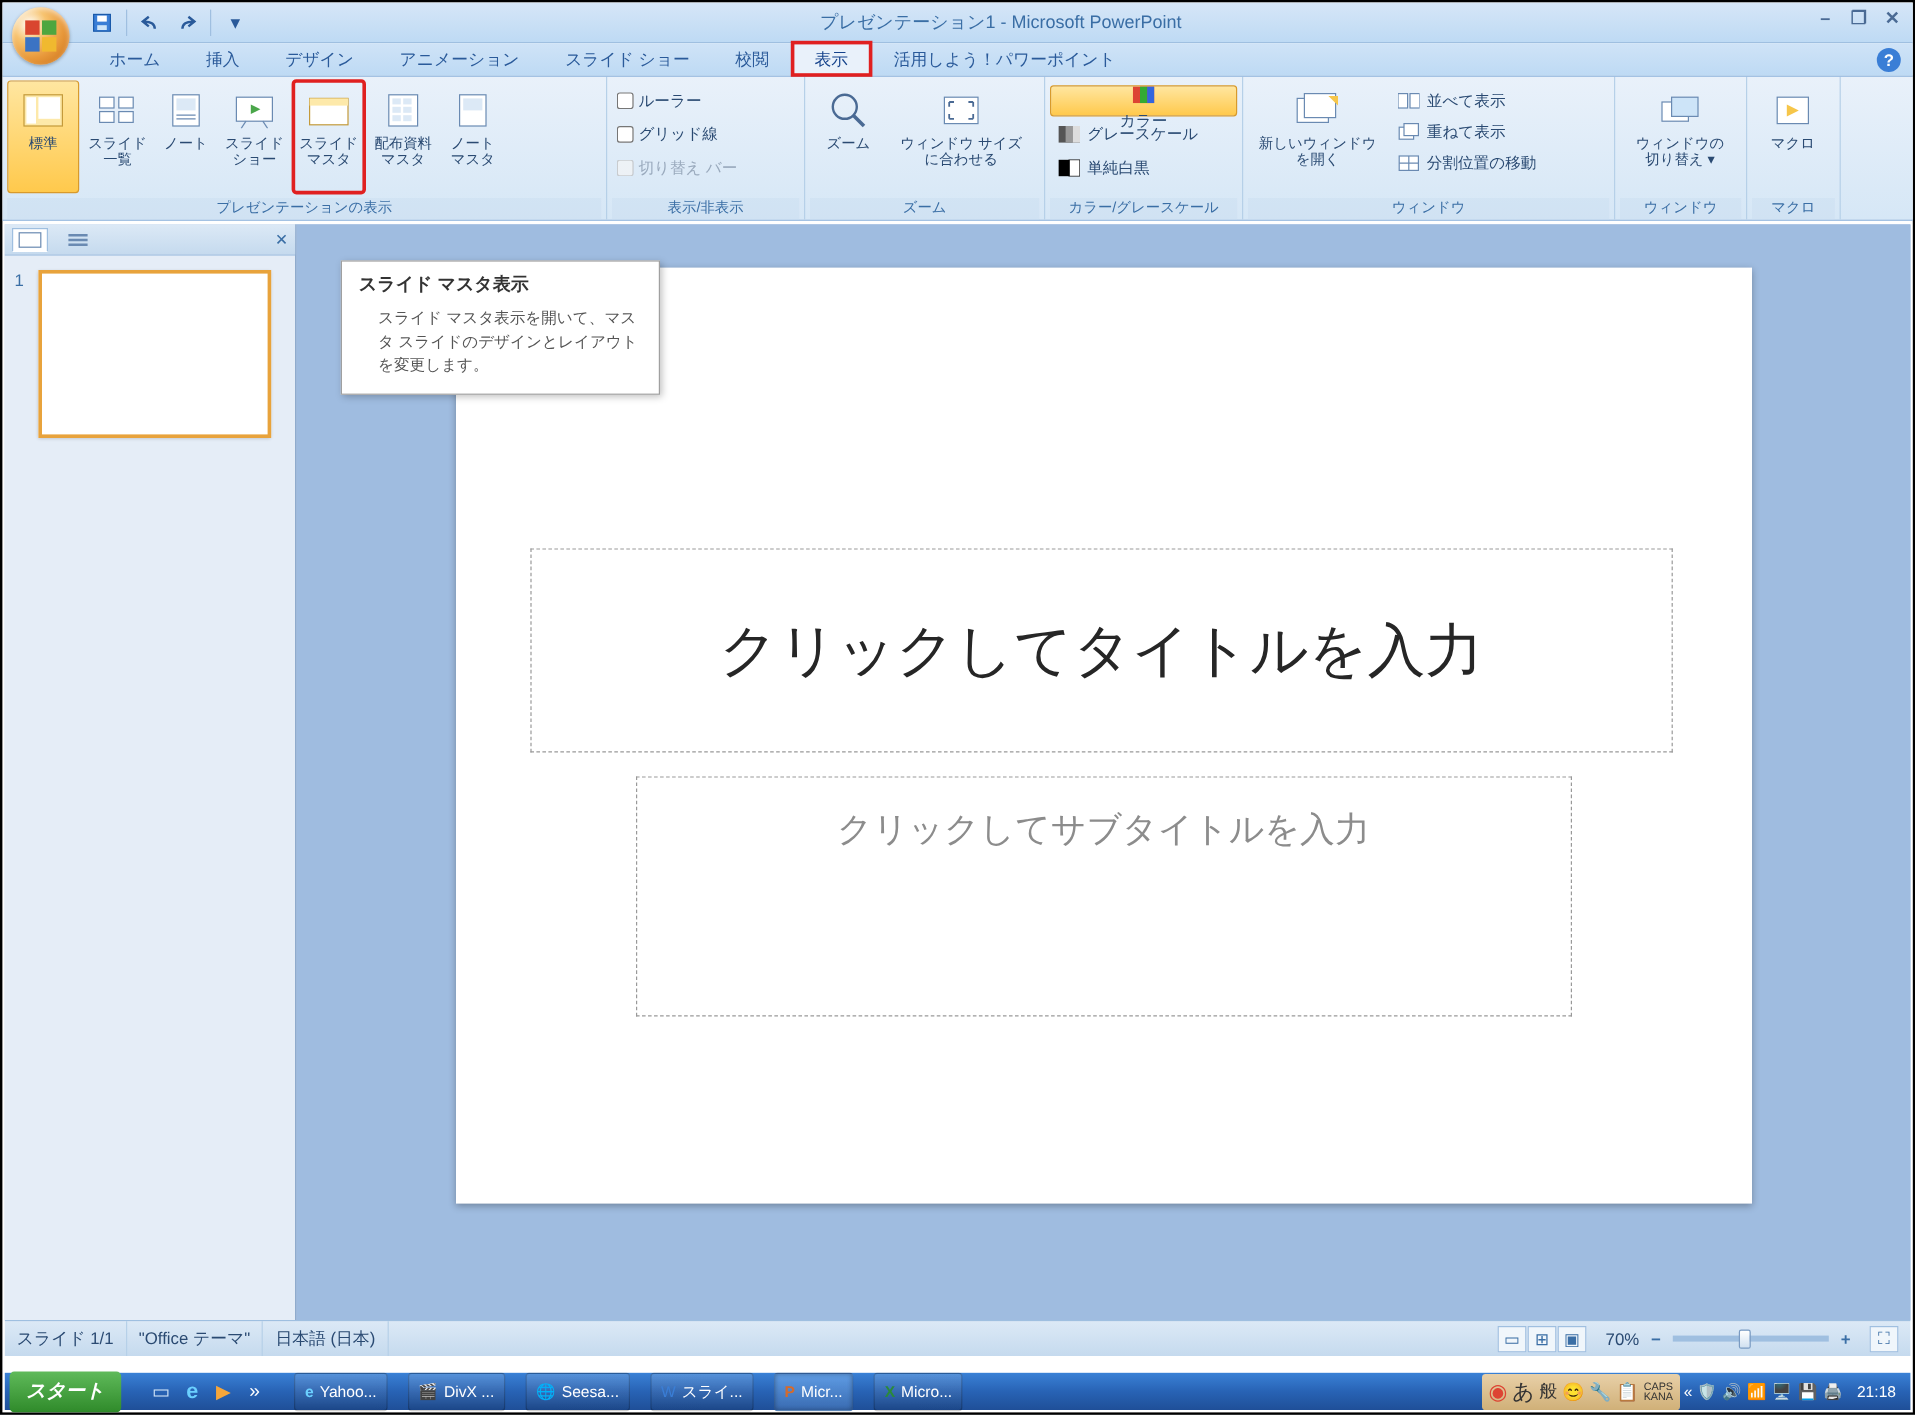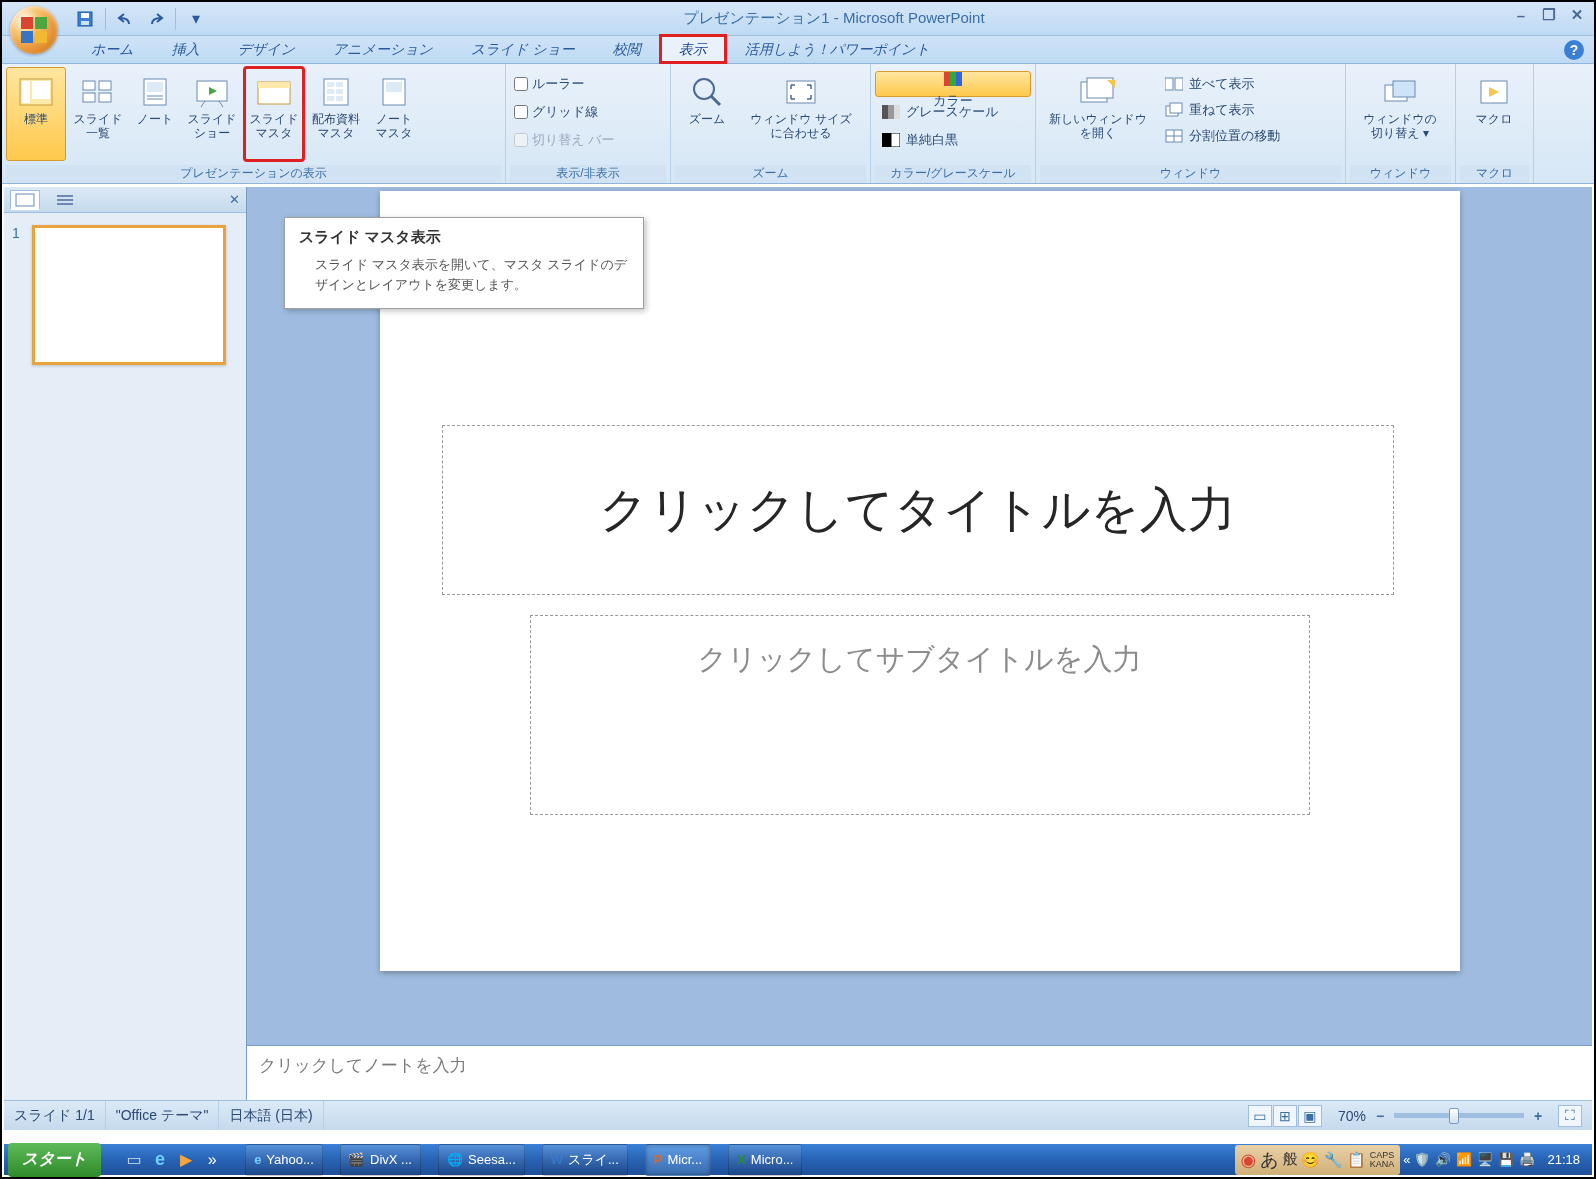--- a/index.html
+++ b/index.html
@@ -13,21 +13,21 @@
 .orb-inner span:nth-child(3){background:#3b73c4;} .orb-inner span:nth-child(4){background:#f0b92f;}
 .qat { display: flex; align-items: center; margin-left: 70px; gap: 3px; }
 .qat-btn { width: 26px; height: 26px; display: flex; align-items: center; justify-content: center; color: #2a5a9a; cursor: pointer; border-radius: 3px; }
 .qat-sep { width: 1px; height: 22px; background: #9fbfe0; margin: 0 4px; }
 .title-text { position: absolute; left: 50%; transform: translateX(-50%); color: #3a6ea5; font-size: 15px; margin-left: 36px; }
 .win-controls { position: absolute; right: 6px; top: 4px; display: flex; gap: 6px; }
 .win-ctrl { width: 22px; height: 18px; color: #4a6a94; font-weight: bold; display: flex; align-items: center; justify-content: center; cursor: pointer; font-size: 15px; }
 
 
 .tabstrip { height: 28px; background: linear-gradient(#cfe3f7, #bedaf4); display: flex; align-items: flex-end; padding-left: 70px; border-bottom: 1px solid #8eb4dc; position: relative; }
-.tab { padding: 5px 18px 4px; font-size: 14px; color: #2a5a9a; cursor: pointer; border: 1px solid transparent; border-bottom: none; position: relative; font-style: italic; }
+.tab { padding: 5px 18px 4px; font-size: 14px; color: #2a5a9a; cursor: pointer; border: 1px solid transparent; border-bottom: none; position: relative; }
 .tab.active { background: #e9f1fa; border-color: #8eb4dc; color: #15428b; }
 .tab.highlighted { outline: 3px solid #e02020; outline-offset: -2px; }
 .help-icon { position: absolute; right: 10px; top: 4px; width: 20px; height: 20px; border-radius: 50%; background: #3a7ed6; color: #fff; display: flex; align-items: center; justify-content: center; font-size: 14px; font-weight: bold; cursor: pointer; }
 
 
 .ribbon { height: 120px; background: linear-gradient(#e9f1fa, #d6e7f6); display: flex; border-bottom: 1px solid #8eb4dc; }
 .rgroup { border-right: 1px solid #b6d0e8; display: flex; flex-direction: column; padding: 3px 4px 0; }
 .rgroup-content { flex: 1; display: flex; align-items: flex-start; gap: 2px; }
 .rgroup-label { height: 18px; text-align: center; font-size: 12px; color: #3a6ea5; background: rgba(200,220,240,.4); }
 .big-btn { width: 60px; height: 94px; display: flex; flex-direction: column; align-items: center; justify-content: flex-start; padding-top: 6px; cursor: pointer; border: 1px solid transparent; border-radius: 3px; text-align: center; }
@@ -36,38 +36,38 @@
 .big-btn .ic { width: 38px; height: 36px; display: flex; align-items: center; justify-content: center; margin-bottom: 2px; }
 .big-btn .lbl { font-size: 12px; color: #2a4a72; line-height: 1.2; }
 .check-row { display: flex; align-items: center; gap: 4px; height: 26px; padding: 0 4px; font-size: 13px; color: #2a4a72; cursor: pointer; }
 .check-row input { width: 14px; height: 14px; }
 .check-row.disabled { color: #9aaabd; }
 .menu-btn { display: flex; align-items: center; height: 26px; padding: 0 6px; gap: 6px; cursor: pointer; border: 1px solid transparent; border-radius: 3px; font-size: 13px; color: #2a4a72; }
 .menu-btn.active { background: linear-gradient(#ffe6a0,#ffc94c); border-color: #d89a2c; flex-direction: column; }
 .menu-btn .ic { width: 18px; height: 18px; display: flex; align-items: center; justify-content: center; }
 
 
-.tooltip { position: absolute; left: 282px; top: 215px; width: 360px; background: #fff; border: 1px solid #a0a0a0; box-shadow: 2px 2px 6px rgba(0,0,0,.25); z-index: 50; padding: 10px 14px 14px; }
+.tooltip { position: absolute; left: 282px; top: 215px; width: 266px; background: #fff; border: 1px solid #a0a0a0; box-shadow: 2px 2px 6px rgba(0,0,0,.25); z-index: 50; padding: 10px 14px 14px; }
 .tooltip-title { font-weight: bold; font-size: 15px; color: #333; margin-bottom: 8px; }
 .tooltip-body { font-size: 13px; color: #555; line-height: 1.5; padding-left: 16px; }
 
 
 .mainarea { position: absolute; left: 2px; top: 185px; right: 2px; bottom: 77px; background: #9fbce0; display: flex; }
 .slidepane { width: 243px; background: #e5edf7; border-right: 1px solid #7a9bc2; position: relative; }
 .pane-tabs { height: 26px; background: linear-gradient(#dce9f6,#c5daee); border-bottom: 1px solid #9fbfe0; display: flex; align-items: center; padding: 0 6px; gap: 10px; }
 .pane-tab { width: 30px; height: 20px; display: flex; align-items: center; justify-content: center; cursor: pointer; color: #3a6ea5; }
 .pane-tab.active { background: #fff; border: 1px solid #9fbfe0; border-bottom-color: #fff; }
 .pane-close { margin-left: auto; cursor: pointer; color: #3a6ea5; font-size: 13px; }
 .thumb-wrap { padding: 12px 8px; }
 .thumb-item { display: flex; gap: 6px; }
 .thumb-num { font-size: 14px; color: #3a6ea5; width: 14px; }
 .thumb { width: 194px; height: 140px; background: #fff; border: 3px solid #e8a33c; box-shadow: 0 1px 3px rgba(0,0,0,.2); cursor: pointer; }
 
 .editarea { flex: 1; display: flex; flex-direction: column; }
-.slide-canvas { flex: 1; background: #9fbce0; display: flex; align-items: flex-start; justify-content: center; overflow: auto; padding: 4px; }
+.slide-canvas { flex: 1; background: #9fbce0; display: flex; align-items: flex-start; justify-content: center; overflow: auto; padding: 36px; }
 .slide { width: 1080px; height: 780px; background: #fff; box-shadow: 0 2px 6px rgba(0,0,0,.3); position: relative; }
 .ph-title { position: absolute; left: 62px; top: 234px; width: 952px; height: 170px; border: 1px dashed #999; display: flex; align-items: center; justify-content: center; cursor: text; }
 .ph-title span { font-size: 48px; color: #262626; }
 .ph-sub { position: absolute; left: 150px; top: 424px; width: 780px; height: 200px; border: 1px dashed #999; display: flex; align-items: flex-start; justify-content: center; padding-top: 24px; cursor: text; }
 .ph-sub span { font-size: 29px; color: #8c8c8c; }
 .notespane { height: 55px; background: #fff; border-top: 1px solid #7a9bc2; padding: 8px 12px; font-size: 17px; color: #7a7a7a; cursor: text; }
 
 
 .statusbar { position: absolute; left: 2px; right: 2px; bottom: 47px; height: 30px; background: linear-gradient(#dce9f6,#c5daee); border-top: 1px solid #9fbfe0; display: flex; align-items: center; font-size: 14px; color: #2a4a72; }
 .status-seg { padding: 0 10px; border-right: 1px solid #b6d0e8; height: 100%; display: flex; align-items: center; cursor: pointer; }
@@ -423,21 +423,20 @@
     <div class="slide-canvas">
       <div class="slide">
         <div class="ph-title">
             <span>クリックしてタイトルを入力</span>
           </div>
         <div class="ph-sub">
             <span>クリックしてサブタイトルを入力</span>
           </div>
       </div>
     </div>
-    <div class="notespane"><span>クリックしてノートを入力</span></div>
   </div>
 </div>
 
 <div class="statusbar">
   <div class="status-seg">スライド 1/1</div>
   <div class="status-seg">"Office テーマ"</div>
   <div class="status-seg">日本語 (日本)</div>
   <div class="zoom-area">
     <div class="view-btns">
       <div class="view-btn">▭</div>

